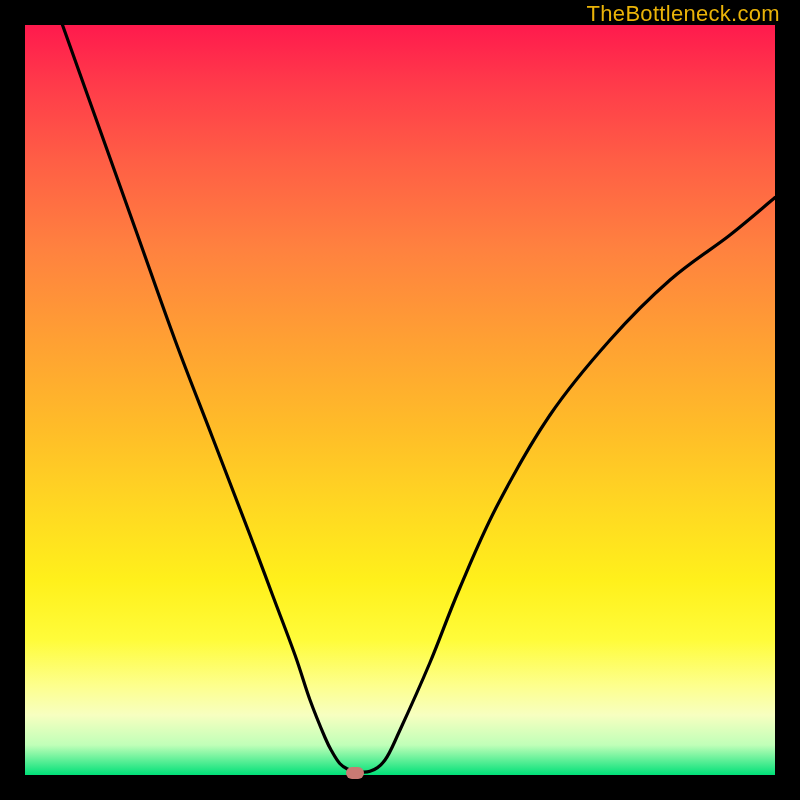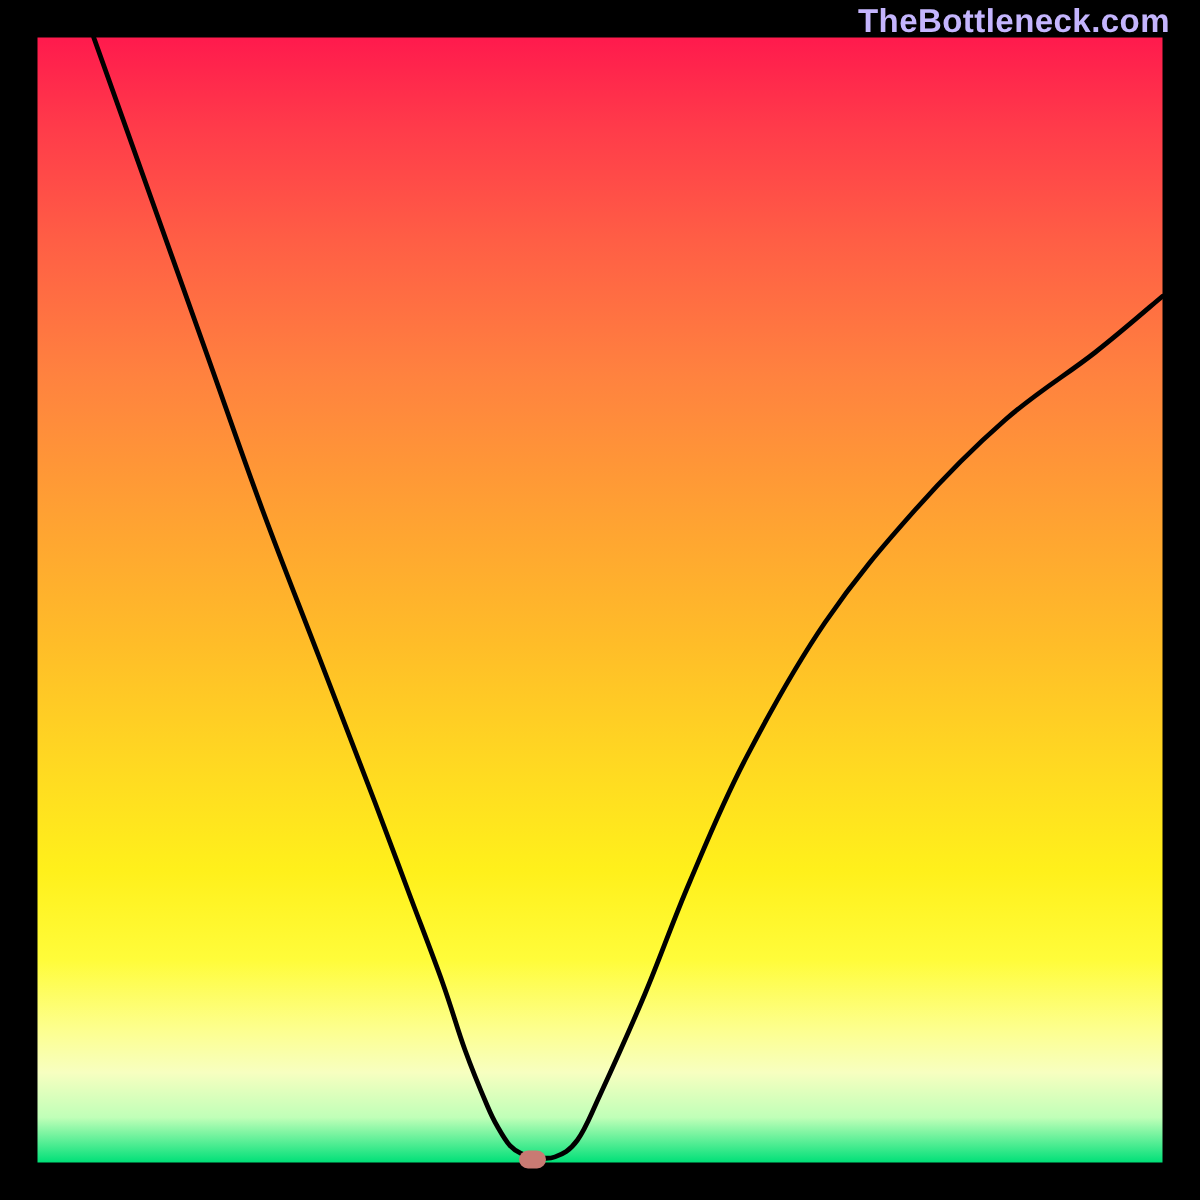--- a/index.html
+++ b/index.html
@@ -29,23 +29,23 @@
       #fffc3a 82%,
       #fdff8c 88%,
       #f7ffc0 92%,
       #c0ffb8 96%,
       #00e078 100%);
   }
   .watermark {
     position: absolute;
     top: 1px;
     right: 20px;
-    color: #c4b5fd;
+    color: #eab308;
     font-size: 22px;
-    font-weight: 700;
+    font-weight: 400;
     letter-spacing: 0.3px;
   }
   svg.curve {
     position: absolute;
     top: 25px;
     left: 25px;
     width: 750px;
     height: 750px;
     overflow: visible;
   }

